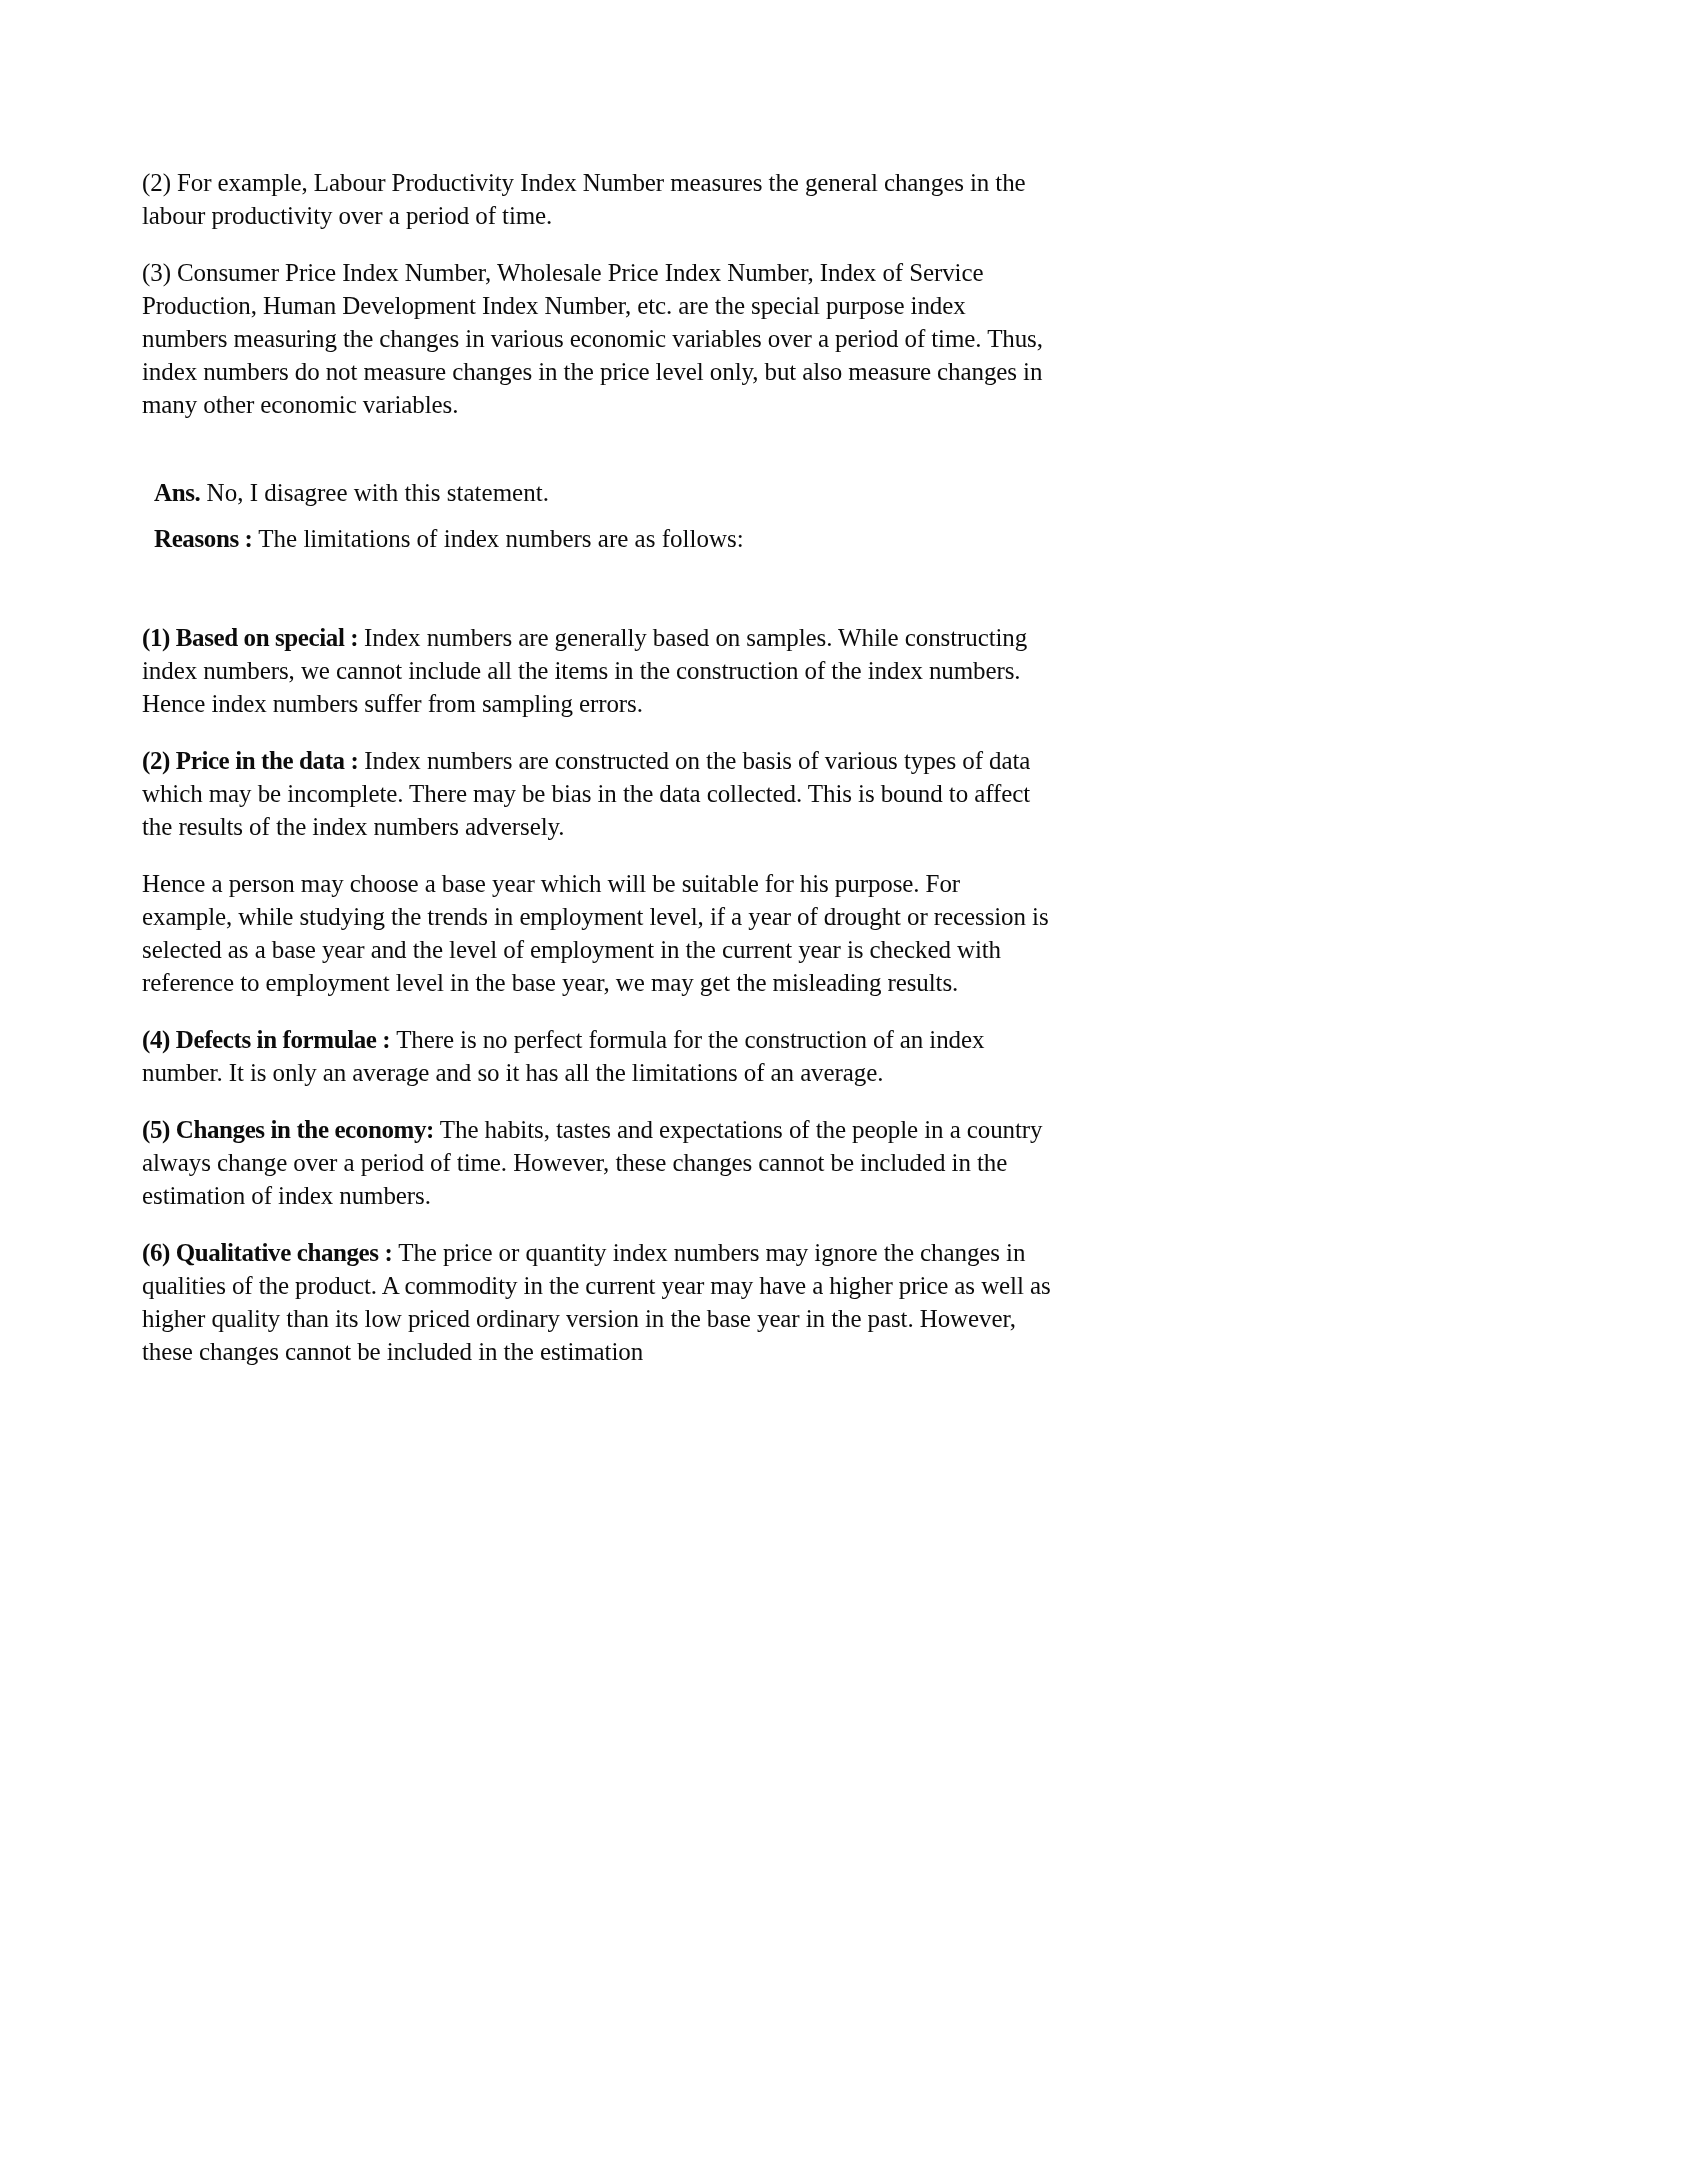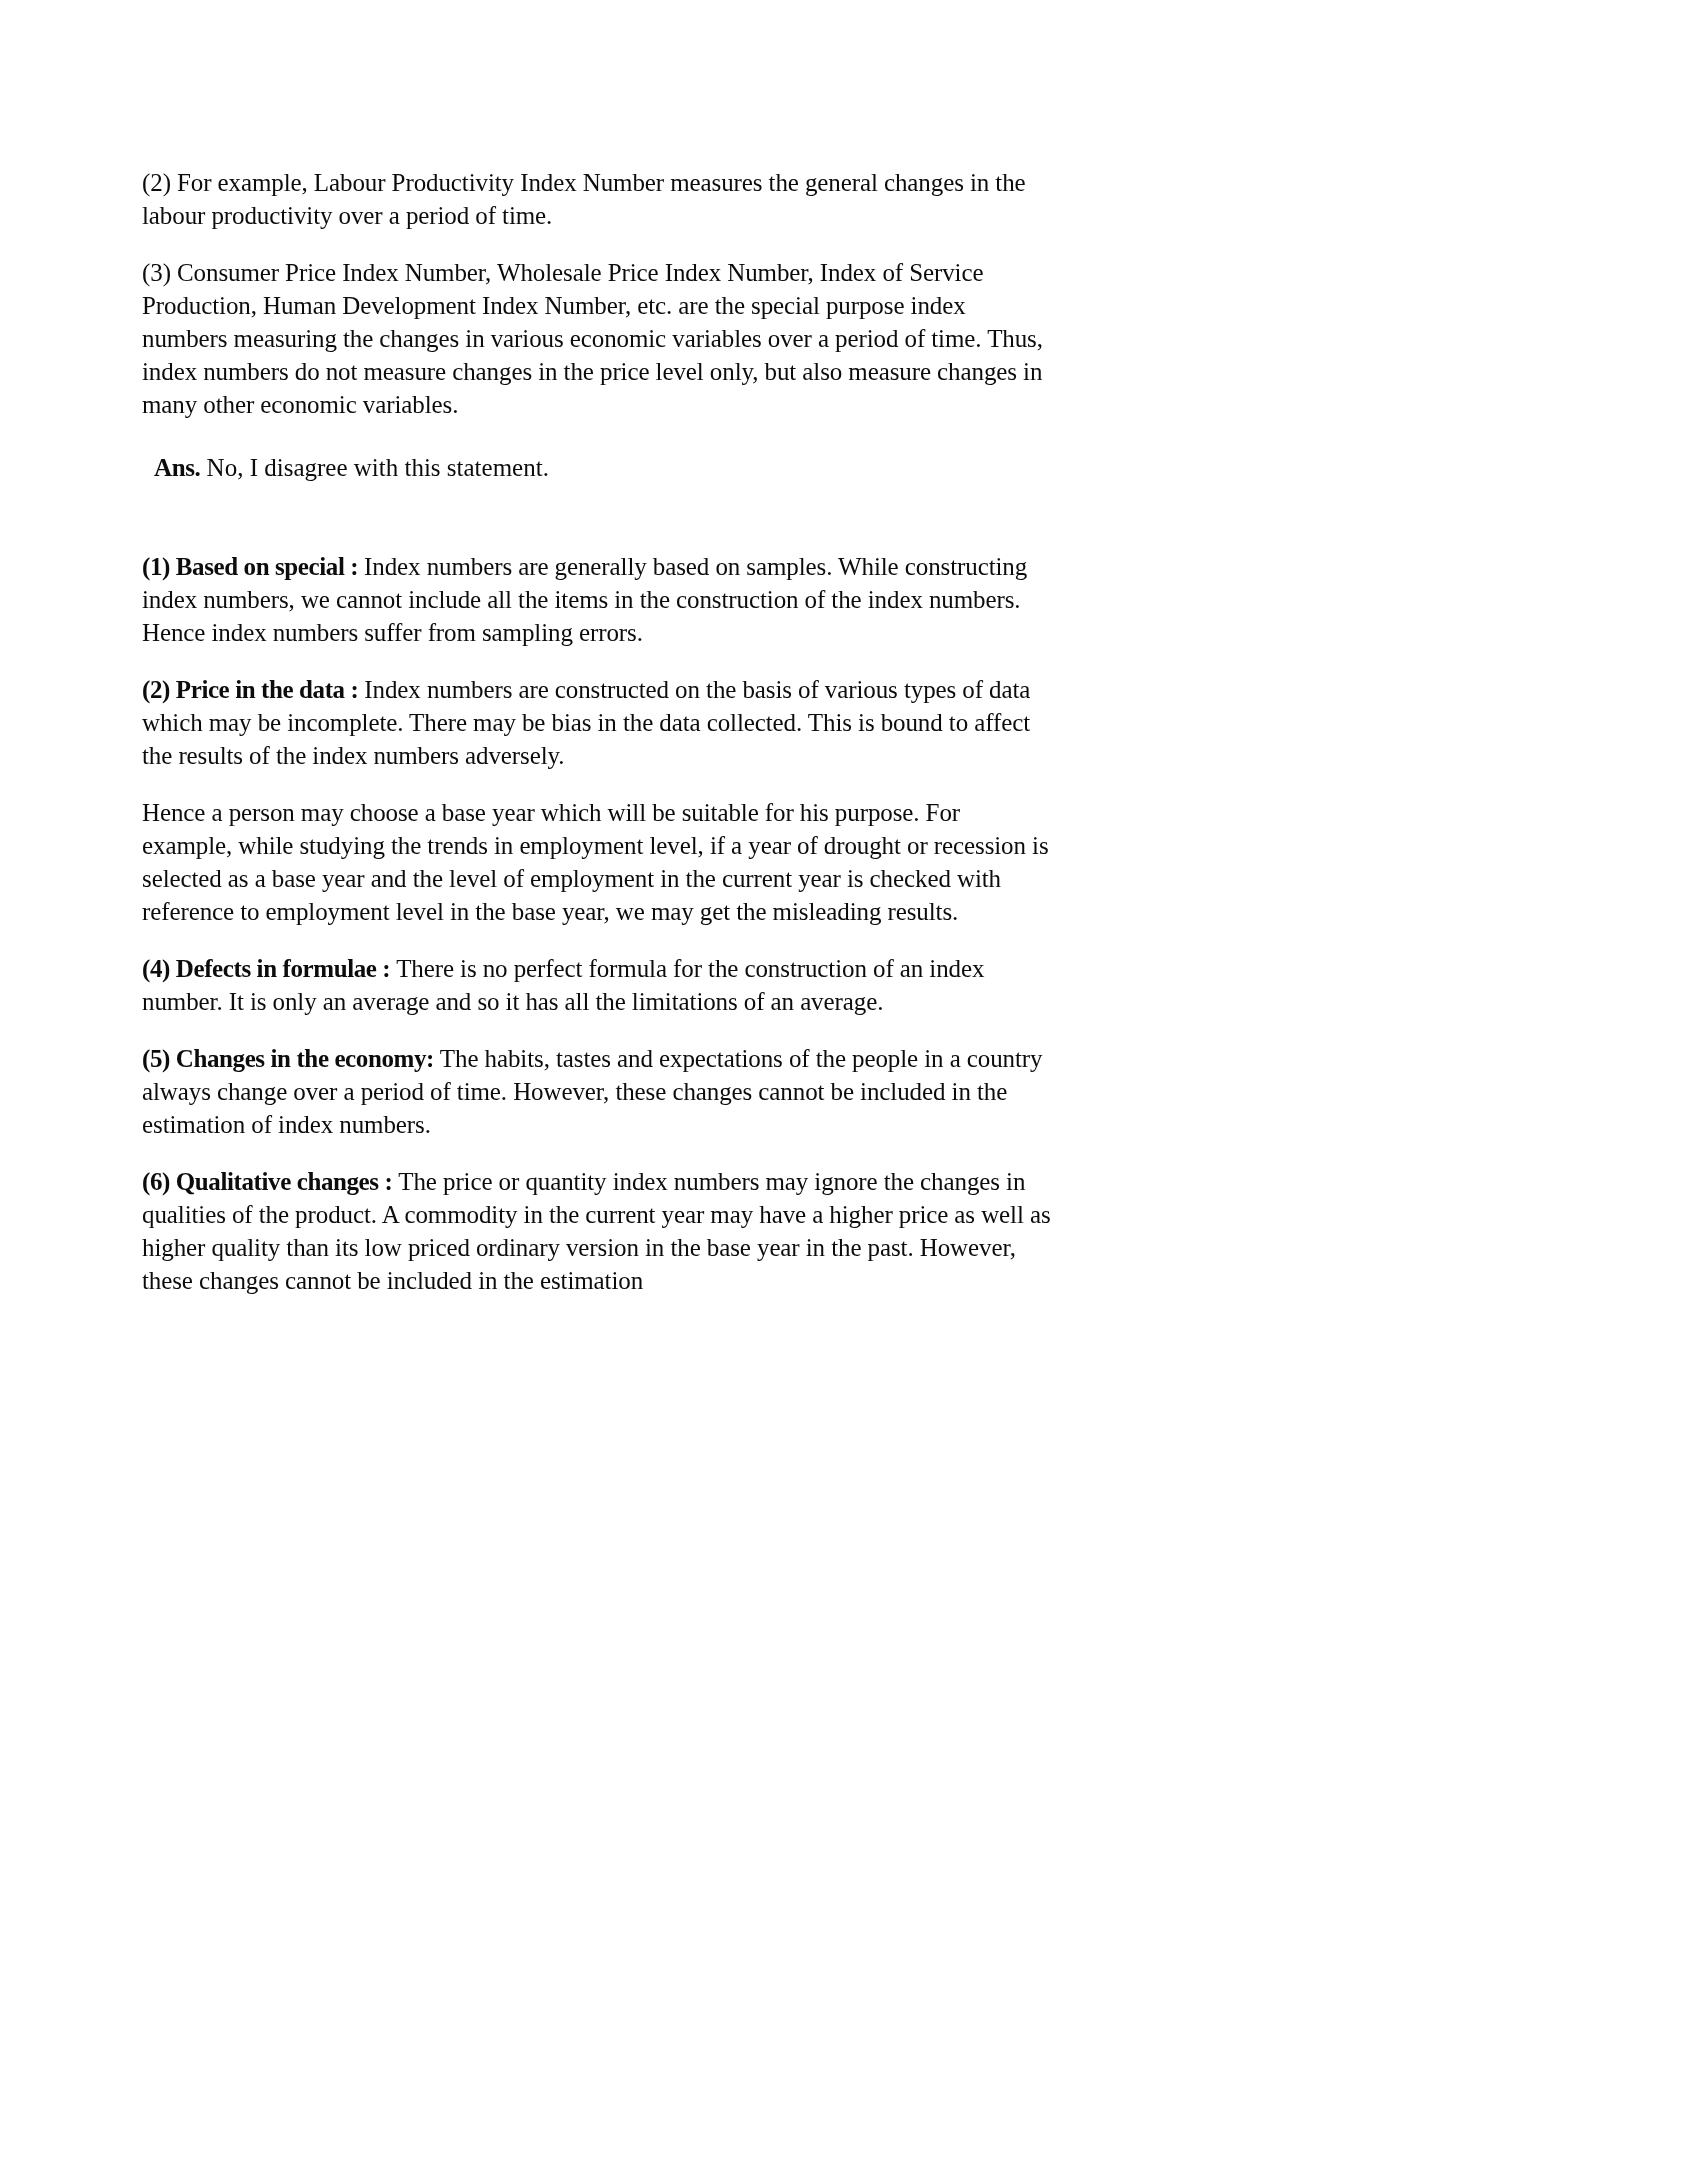--- a/index.html
+++ b/index.html
@@ -32,21 +32,21 @@
     margin: 0 0 24px 0;
     padding: 0;
     font-family: "Liberation Serif", "DejaVu Serif", serif;
     font-weight: 400;
     letter-spacing: -0.1px;
   }
   .para.tight {
     margin-bottom: 0;
   }
   .para.gap-lg {
-    margin-bottom: 30px;
+    margin-bottom: 55px;
   }
   .lead {
     font-weight: 700;
     font-stretch: condensed;
     font-family: "Liberation Serif", "DejaVu Serif", serif;
     letter-spacing: -0.4px;
   }
   .qhead {
     font-weight: 700;
     font-family: "Liberation Serif", "DejaVu Serif", serif;
@@ -68,20 +68,21 @@
 <div class="page">
   <div class="content">
 
     <p class="para">(2) For example, Labour Productivity Index Number measures the general changes in the labour productivity over a period of time.</p>
 
     <p class="para gap-lg">(3) Consumer Price Index Number, Wholesale Price Index Number, Index of Service Production, Human Development Index Number, etc. are the special purpose index numbers measuring the changes in various economic variables over a period of time. Thus, index numbers do not measure changes in the price level only, but also measure changes in many other economic variables.</p>
 
 
     <p class="ansline"><span class="lead">Ans.</span><span> No, I disagree with this statement.</span></p>
 
+    <p class="ansline"><span class="lead">Reasons :</span><span> The limitations of index numbers are as follows:</span></p>
 
     <div class="spacer-block"></div>
 
     <p class="para"><span class="lead">(1)</span><span class="lead"> <span>Based on special</span><span> : </span></span><span>Index numbers are generally based on samples. While constructing index numbers, we cannot include all the items in the construction of the index numbers. Hence index numbers suffer from sampling errors.</span></p>
 
     <p class="para"><span class="lead">(2)</span><span class="lead"> <span>Price in the data</span><span> : </span></span><span>Index numbers are constructed on the basis of various types of data which may be incomplete. There may be bias in the data collected. This is bound to affect the results of the index numbers adversely.</span></p>
 
 
     <p class="para">Hence a person may choose a base year which will be suitable for his purpose. For example, while studying the trends in employment level, if a year of drought or recession is selected as a base year and the level of employment in the current year is checked with reference to employment level in the base year, we may get the misleading results.</p>
 

